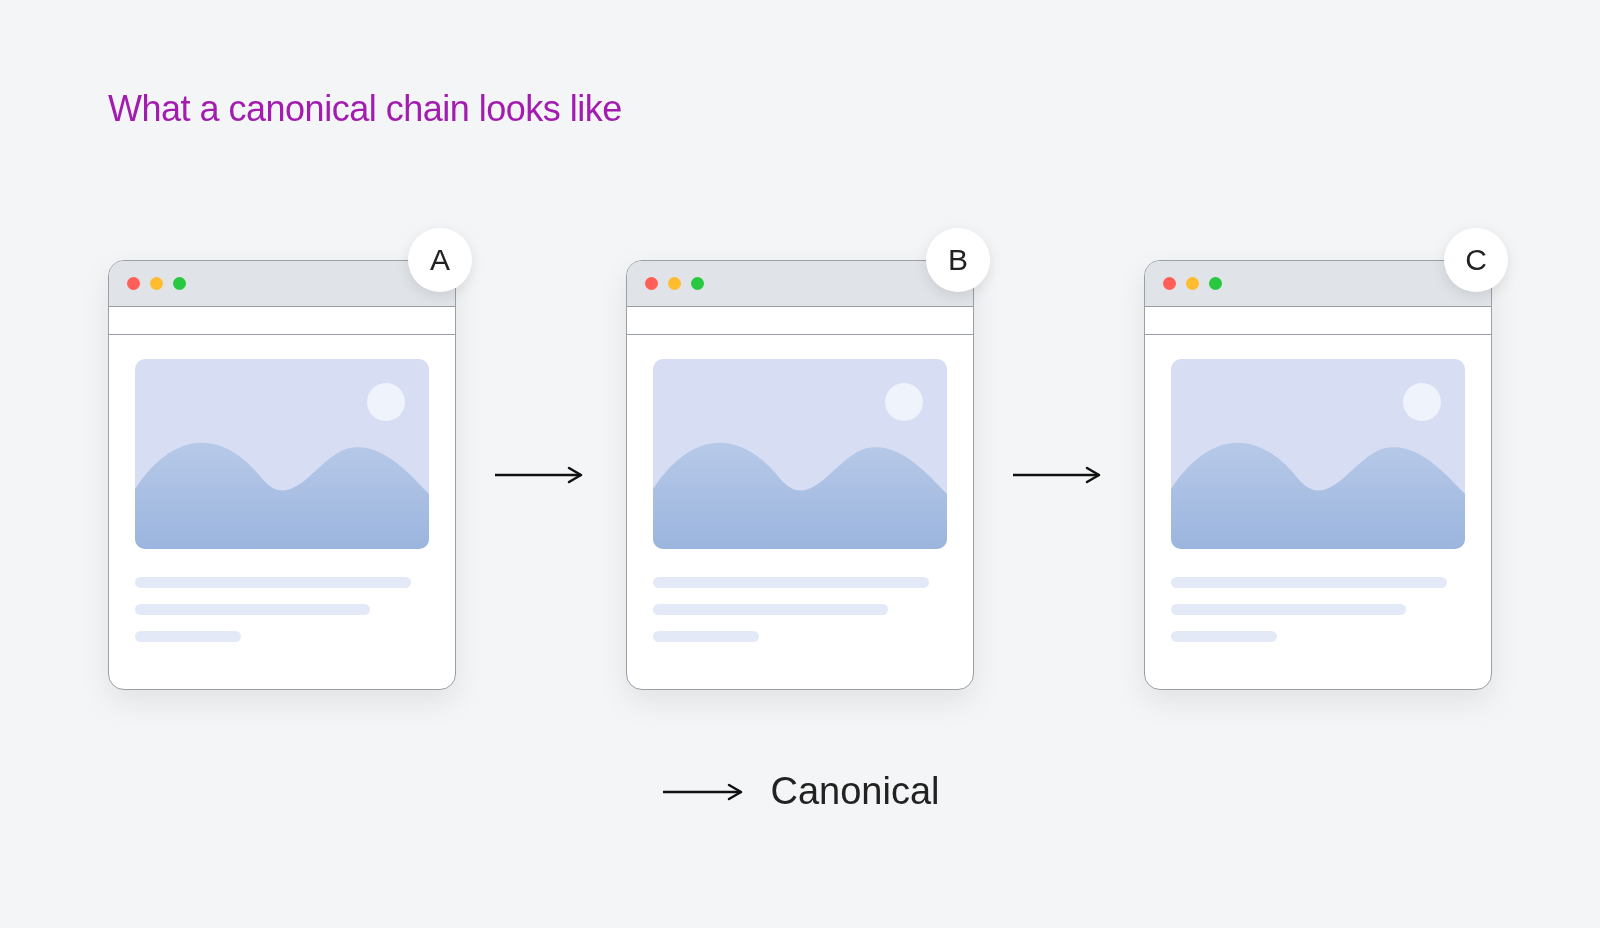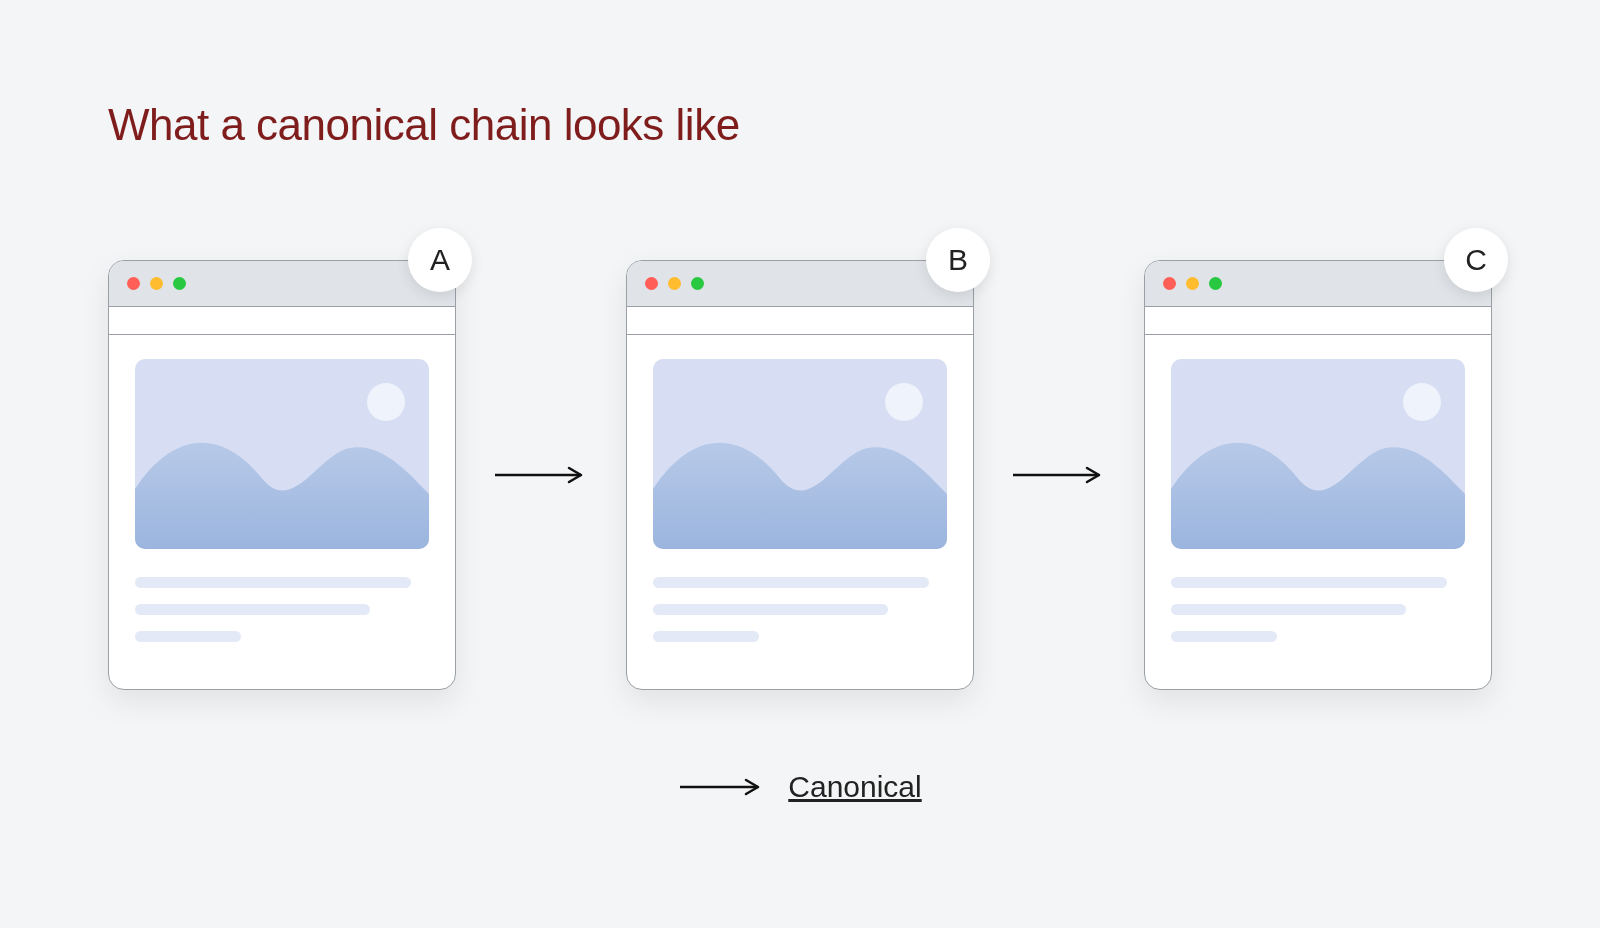--- a/index.html
+++ b/index.html
@@ -7,24 +7,24 @@
     background: #f4f5f6;
     width: 1600px;
     height: 928px;
     font-family: -apple-system, BlinkMacSystemFont, "Segoe UI", "Helvetica Neue", Arial, sans-serif;
     position: relative;
     overflow: hidden;
   }
   .title {
     position: absolute;
     left: 108px;
-    top: 100px;
-    font-size: 44px;
+    top: 88px;
+    font-size: 36px;
     font-weight: 500;
-    color: #7f1d1d;
+    color: #a21caf;
     letter-spacing: -0.5px;
   }
   .diagram-row {
     position: absolute;
     top: 260px;
     left: 108px;
     right: 108px;
     display: flex;
     align-items: center;
     justify-content: space-between;
@@ -129,23 +129,22 @@
   .arrow-slot svg { display: block; }
   .legend {
     position: absolute;
     top: 770px;
     left: 0;
     right: 0;
     display: flex;
     align-items: center;
     justify-content: center;
     gap: 20px;
-    font-size: 30px;
+    font-size: 38px;
     color: #222;
-    text-decoration: underline;
   }
 </style>
 </head>
 <body>
 
 <div class="title">What a canonical chain looks like</div>
 
 <div class="diagram-row">
 
   <div class="card-wrap">

